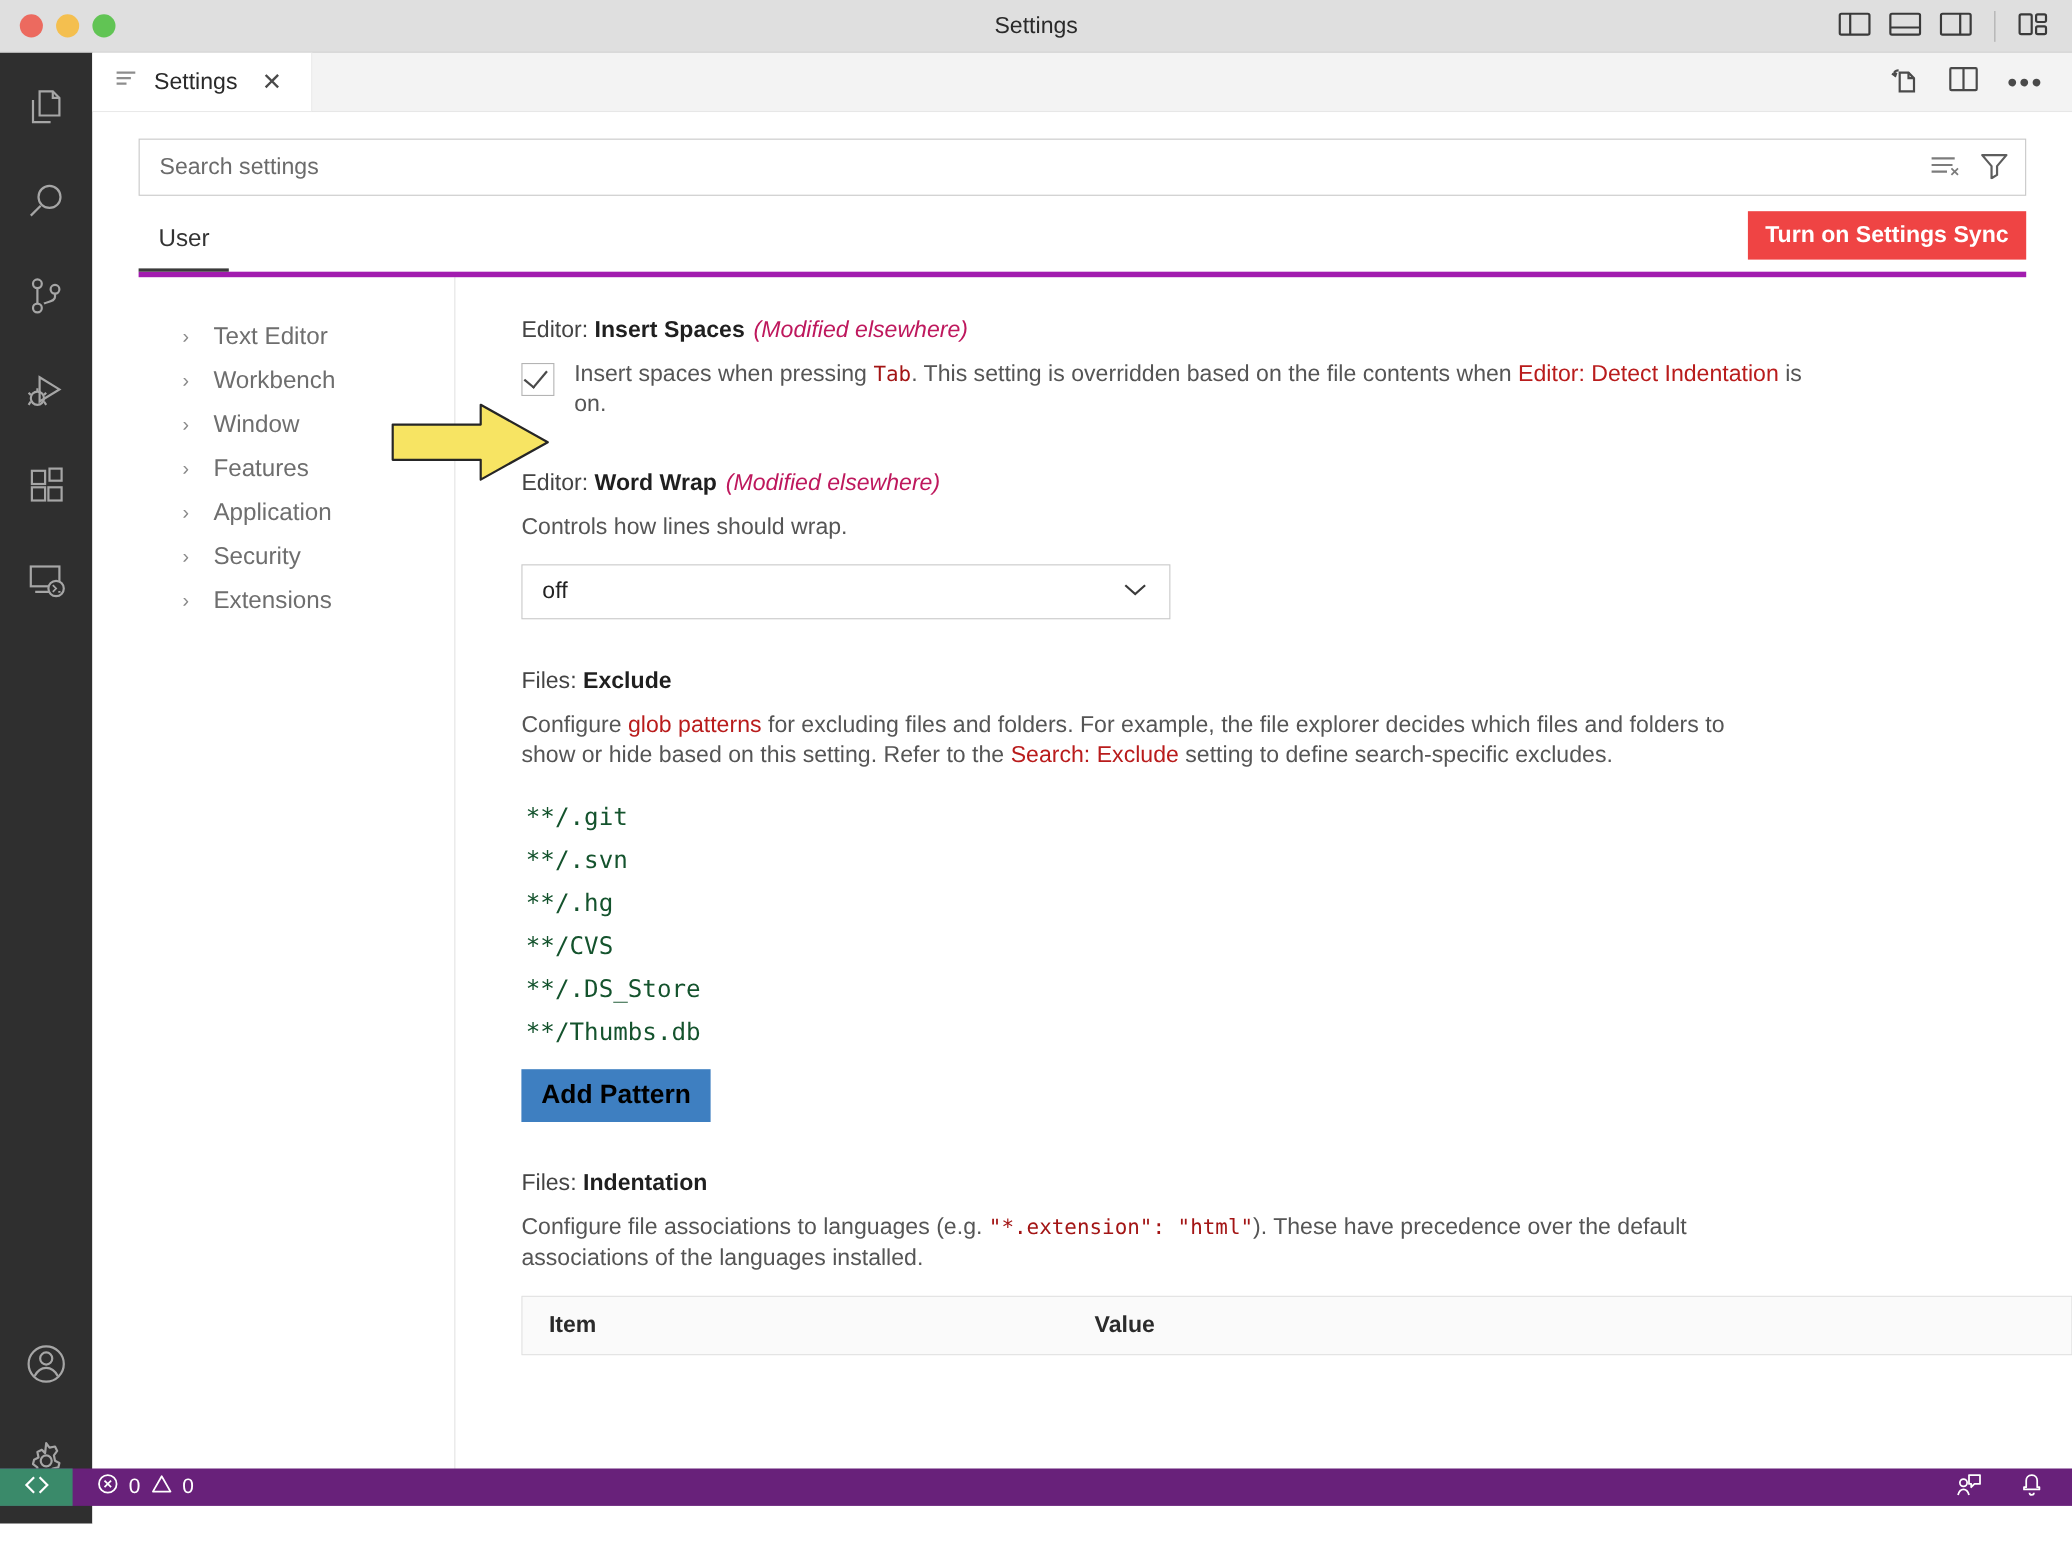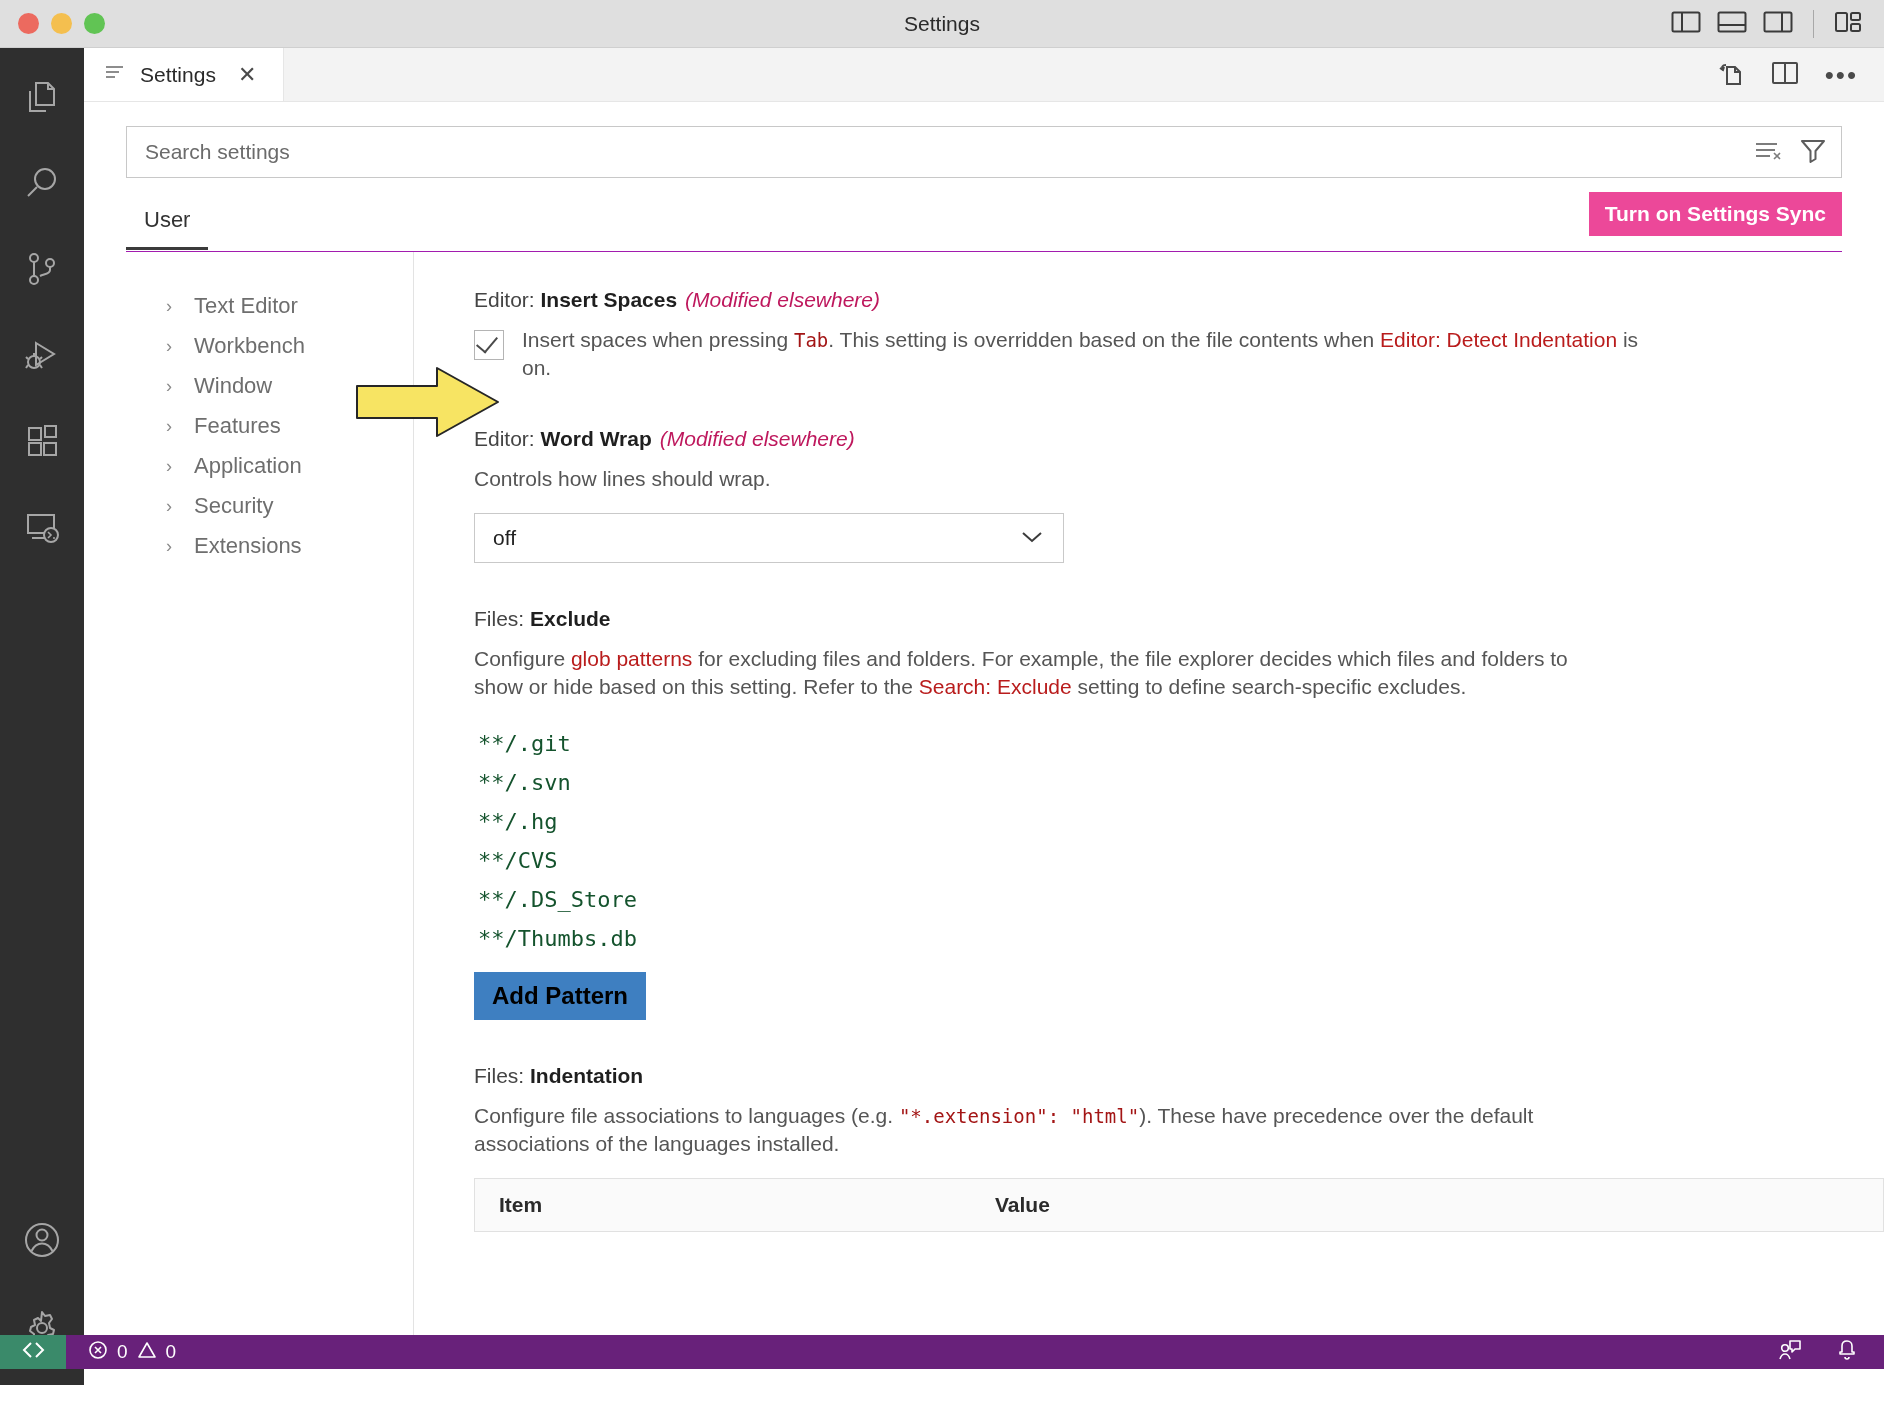--- a/index.html
+++ b/index.html
@@ -75,29 +75,29 @@
   .searchbox input {
     border: none; outline: none; width: 100%; height: 100%;
     font-size: 21px; color: #3b3b3b; padding: 0 120px 0 18px;
     font-family: "Liberation Sans", sans-serif; background: transparent;
   }
   .searchbox input::placeholder { color: #6b6b6b; }
   .search-icons { position:absolute; right: 14px; display:flex; align-items:center; gap: 16px; }
 
   .tabsrow {
     margin: 22px 42px 0 42px; position: relative; height: 52px;
-    border-bottom: 1px solid #a21caf; display: flex; align-items: center;
+    border-bottom: 5px solid #a21caf; display: flex; align-items: flex-end;
   }
   .usertab {
     font-size: 22px; color: #333; padding: 6px 18px 14px 18px;
     border-bottom: 3px solid #3b3b3b; cursor: pointer;
   }
   .sync-btn {
     position: absolute; right: 0; top: -8px;
-    background: #ec4899; color: #fff; font-size: 21px;
+    background: #ef4444; color: #fff; font-size: 21px;
     padding: 10px 16px; border: none; cursor: pointer;
     font-family: "Liberation Sans", sans-serif; font-weight: bold; margin-left: 32px;
   }
 
   .content { display: flex; margin-top: 0; height: 1110px; }
   .toc {
     width: 330px; padding: 34px 0 0 0; flex-shrink: 0;
     border-right: 1px solid #e3e3e3; height: 100%;
   }
   .toc-title { font-size: 22px; font-weight: bold; color: #333; padding: 0 0 10px 98px; }

